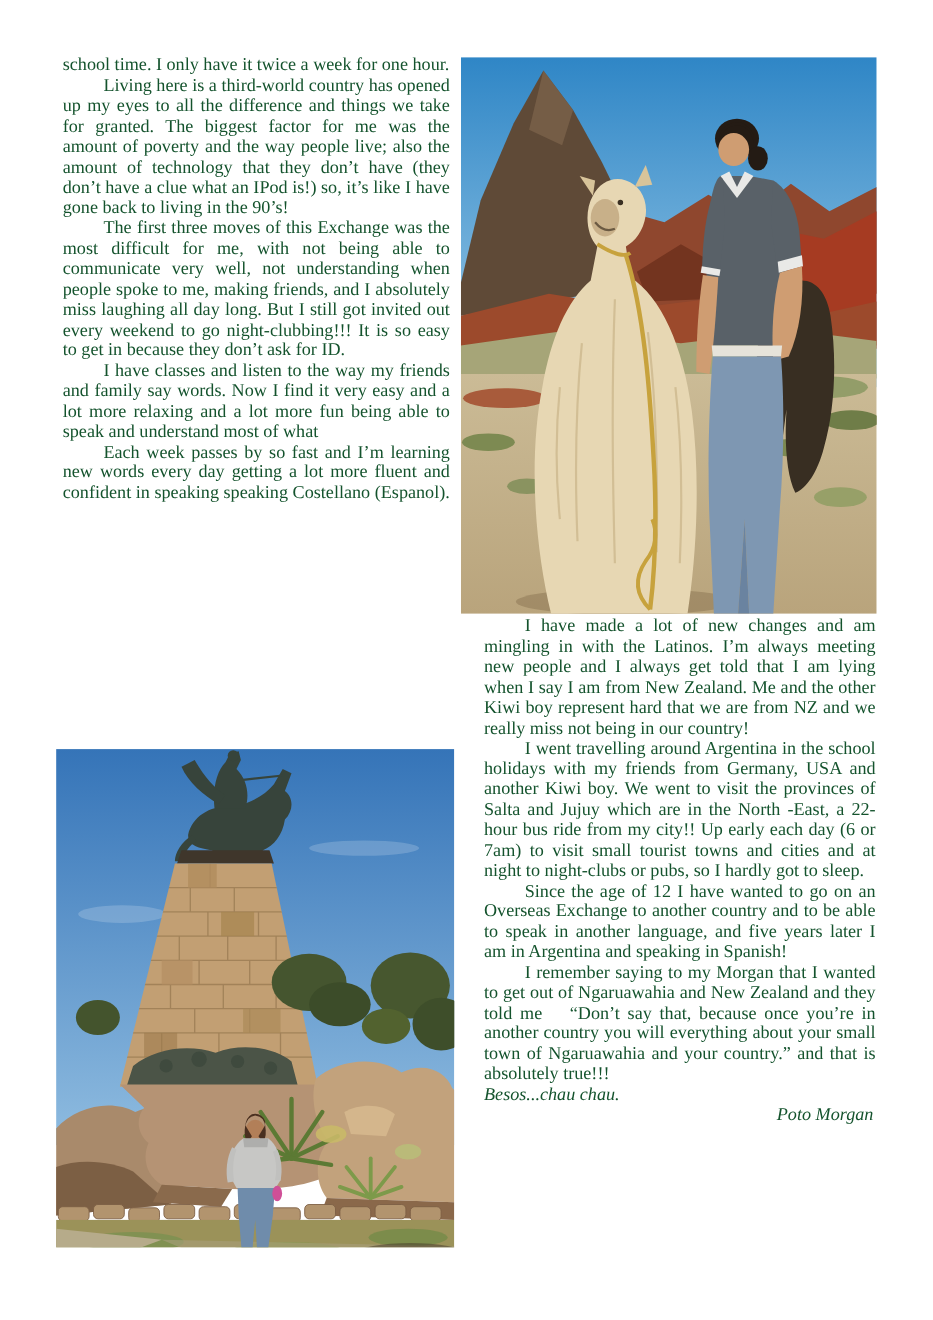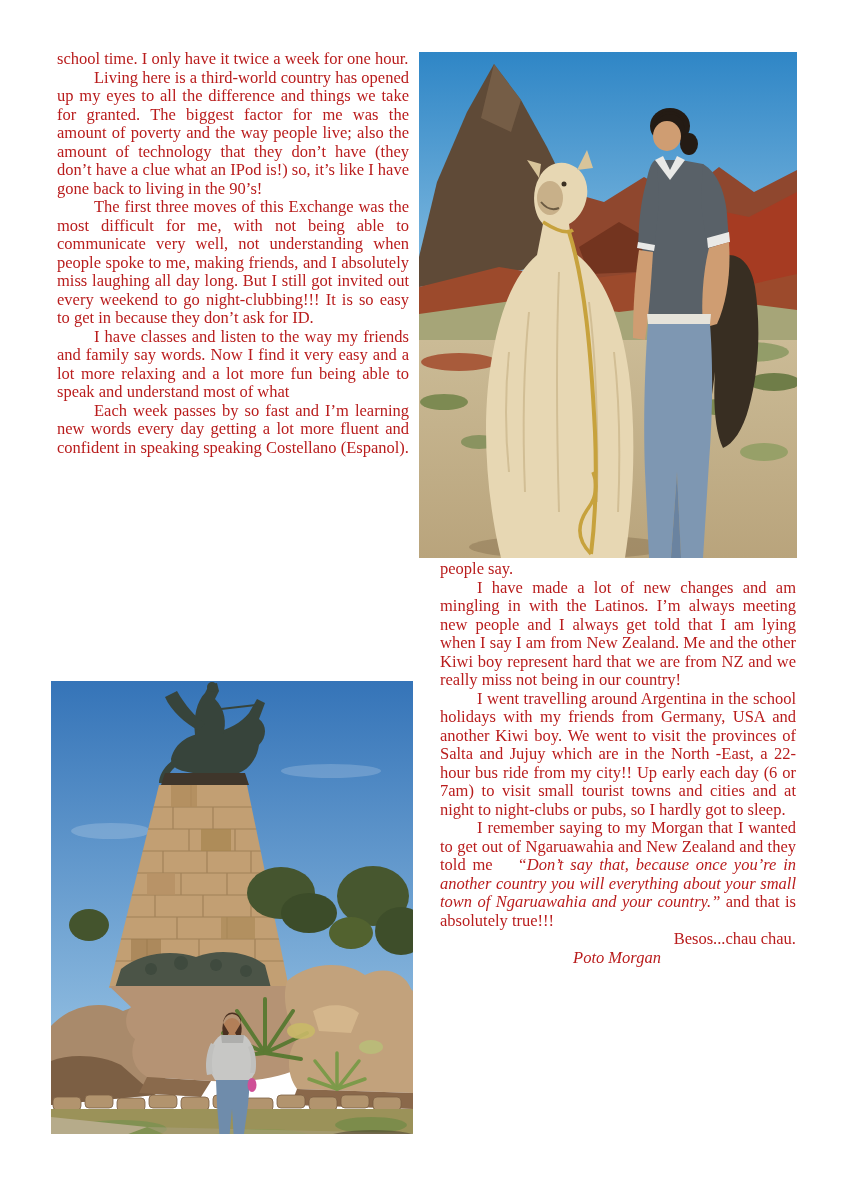--- a/index.html
+++ b/index.html
@@ -1,27 +1,27 @@
 <!DOCTYPE html>
 <html><head>
 <meta charset="utf-8">
 <style>
   html,body{margin:0;padding:0;background:#ffffff;}
   .page{
     position:relative;width:848px;height:1134px;background:#ffffff;overflow:hidden;
-    font-family:"Liberation Serif", serif;color:#b91c1c;
+    font-family:"Liberation Serif", serif;color:#14532d;
   }
   .col{position:absolute;font-size:16.5px;line-height:18.5px;}
   .col p{margin:0;padding:0;text-align:justify;text-indent:37px;}
   .col p.noindent{text-indent:0;}
   .left-col{left:57px;top:50px;width:352px;}
   .right-col{left:440px;top:560px;width:356px;}
-  p.closing{text-align:right;text-indent:0 !important;}
-  p.signature{text-align:center;text-indent:0 !important;font-style:italic;padding-right:2px !important;}
-  .quote-italic{font-style:italic;margin-left:18px;}
+  p.closing{text-align:left;text-indent:0 !important;font-style:italic;}
+  p.signature{text-align:right;text-indent:0 !important;font-style:italic;padding-right:2px !important;}
+  .quote-italic{margin-left:18px;}
   svg.photo{position:absolute;display:block;}
   .photo-llama{left:419px;top:52px;width:378px;height:506px;}
   .photo-monument{left:51px;top:681px;width:362px;height:467px;}
 </style>
 </head>
 <body>
 
 <div class="page">
 
   <div class="col left-col">
@@ -245,21 +245,21 @@
       <path d="M170,354 L193,354 L192,362 L171,362 Z" fill="#aeaeac"></path>
       <path d="M160,362 C155,372 154,384 156,394 L162,393 C160,383 161,372 164,364 Z" fill="#c0c0be"></path>
       <path d="M201,364 C205,372 206,384 204,392 L199,392 C201,383 200,372 197,366 Z" fill="#c0c0be"></path>
       <path d="M165,399 L199,399 L197,424 L192,460 L183,460 L181,428 L178,460 L169,460 L166,424 Z" fill="#6f8cab"></path>
       <ellipse cx="201" cy="404" rx="4.5" ry="7" fill="#cf4f97"></ellipse>
       <ellipse cx="182" cy="462" rx="16" ry="3.5" fill="#3f3526" opacity=".5"></ellipse>
     </g>
   </svg>
 
   <div class="col right-col">
-    <p class="noindent">people say.</p>
     <p>I have made a lot of new changes and am mingling in with the Latinos. I’m always meeting new people and I always get told that I am lying when I say I am from New Zealand. Me and the other Kiwi boy represent hard that we are from NZ and we really miss not being in our country!</p>
     <p>I went travelling around Argentina in the school holidays with my friends from Germany, USA and another Kiwi boy. We went to visit the provinces of Salta and Jujuy which are in the North -East, a 22-hour bus ride from my city!! Up early each day (6 or 7am) to visit small tourist towns and cities and at night to night-clubs or pubs, so I hardly got to sleep.</p>
+    <p>Since the age of 12 I have wanted to go on an Overseas Exchange to another country and to be able to speak in another language, and five years later I am in Argentina and speaking in Spanish!</p>
     <p><span>I remember saying to my Morgan that I wanted to get out of Ngaruawahia and New Zealand and they told me </span><span class="quote-italic">“Don’t say that, because once you’re in another country you will everything about your small town of Ngaruawahia and your country.”</span><span> and that is absolutely true!!!</span></p>
     <p class="closing">Besos...chau chau.</p>
     <p class="signature">Poto Morgan</p>
   </div>
 
 </div>
 
 </body></html>

